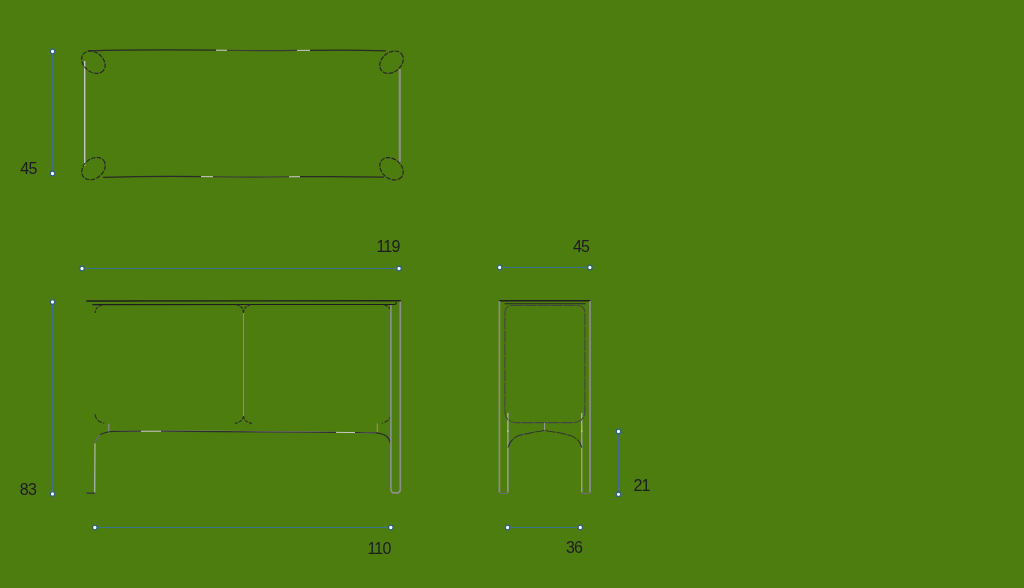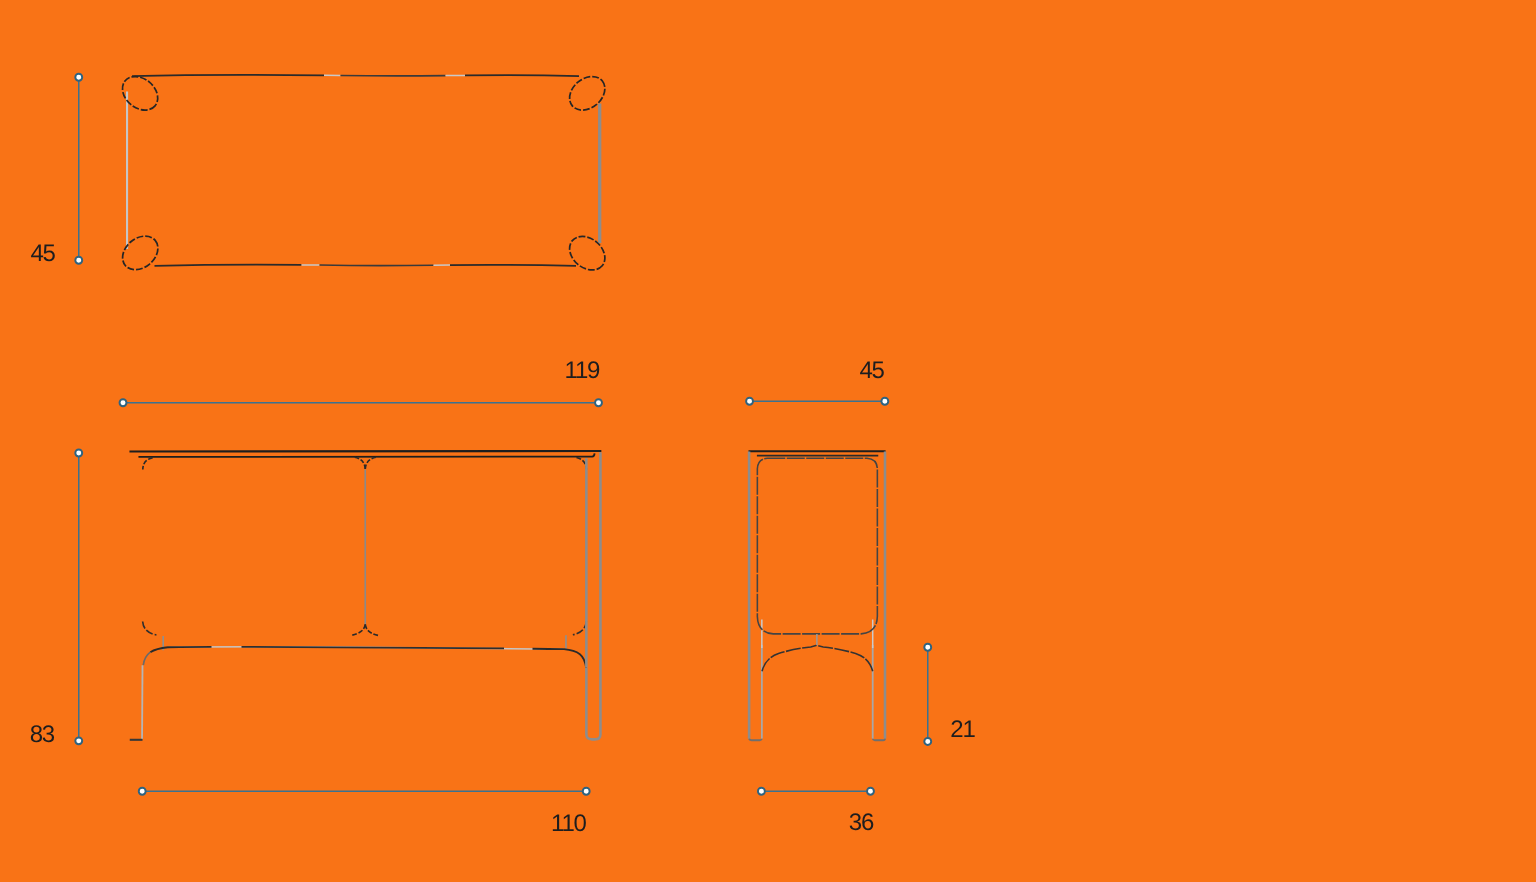--- a/index.html
+++ b/index.html
@@ -1,16 +1,16 @@
 <!DOCTYPE html>
 <html><head>
 <meta charset="utf-8">
 <style>
   html,body{margin:0;padding:0;background:#ffffff;}
-  .wrap{width:1024px;height:588px;position:relative;background:#f97316;overflow:hidden;}
+  .wrap{width:1024px;height:588px;position:relative;background:#4d7c0f;overflow:hidden;}
   svg{display:block;}
   text{font-family:"Liberation Sans",sans-serif;fill:#1d1d1f;}
 </style>
 </head>
 <body>
 <div class="wrap">
 <svg width="1024" height="588" viewBox="0 0 1024 588">
 
   <g fill="none">
 

